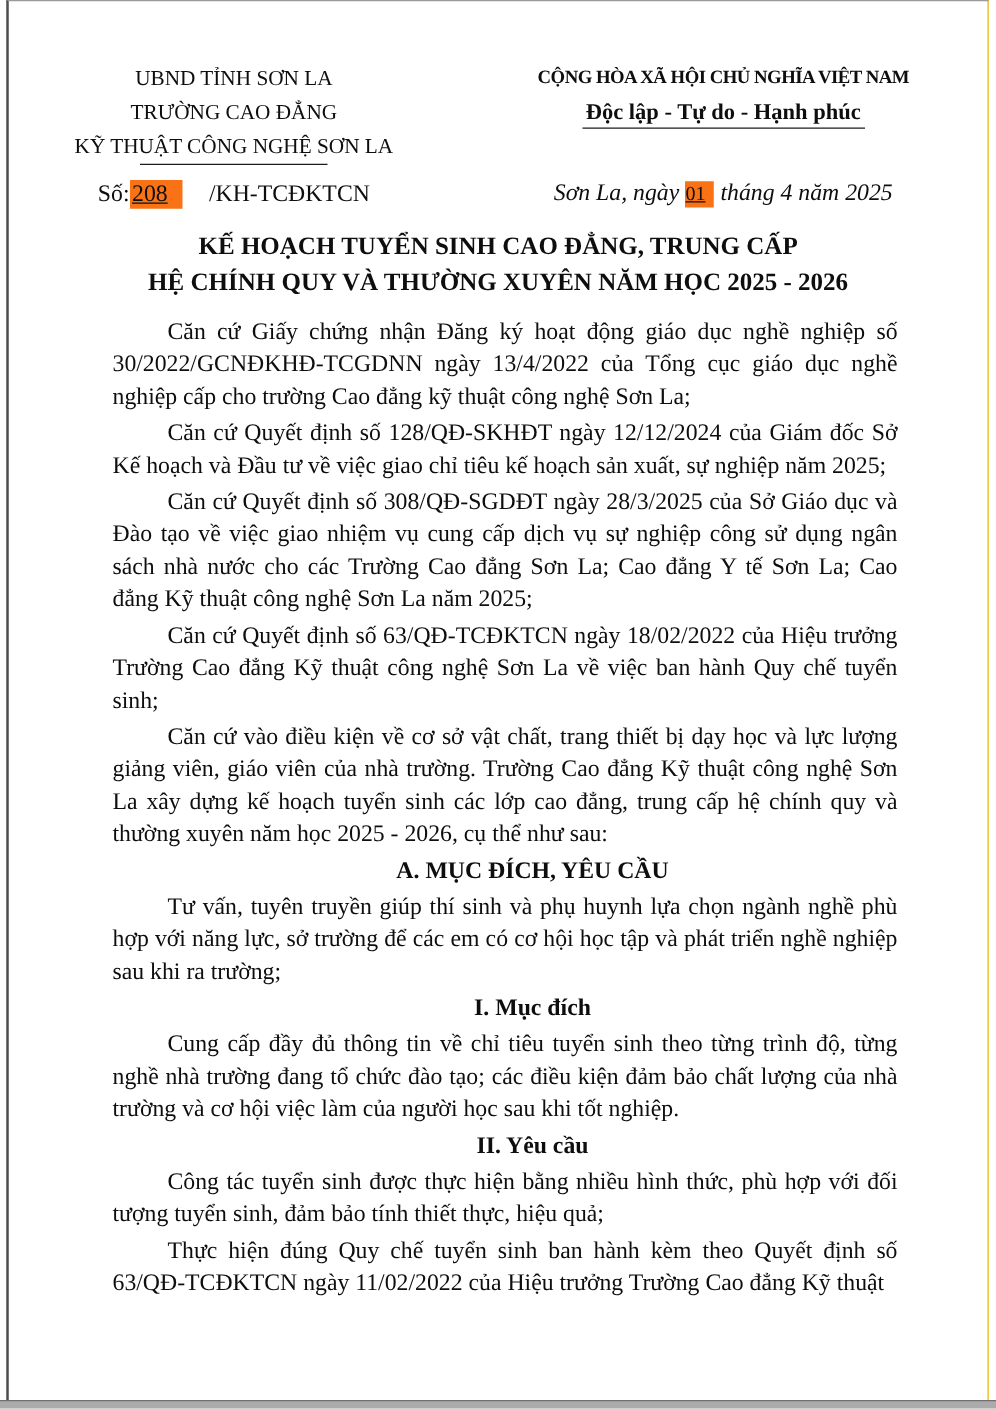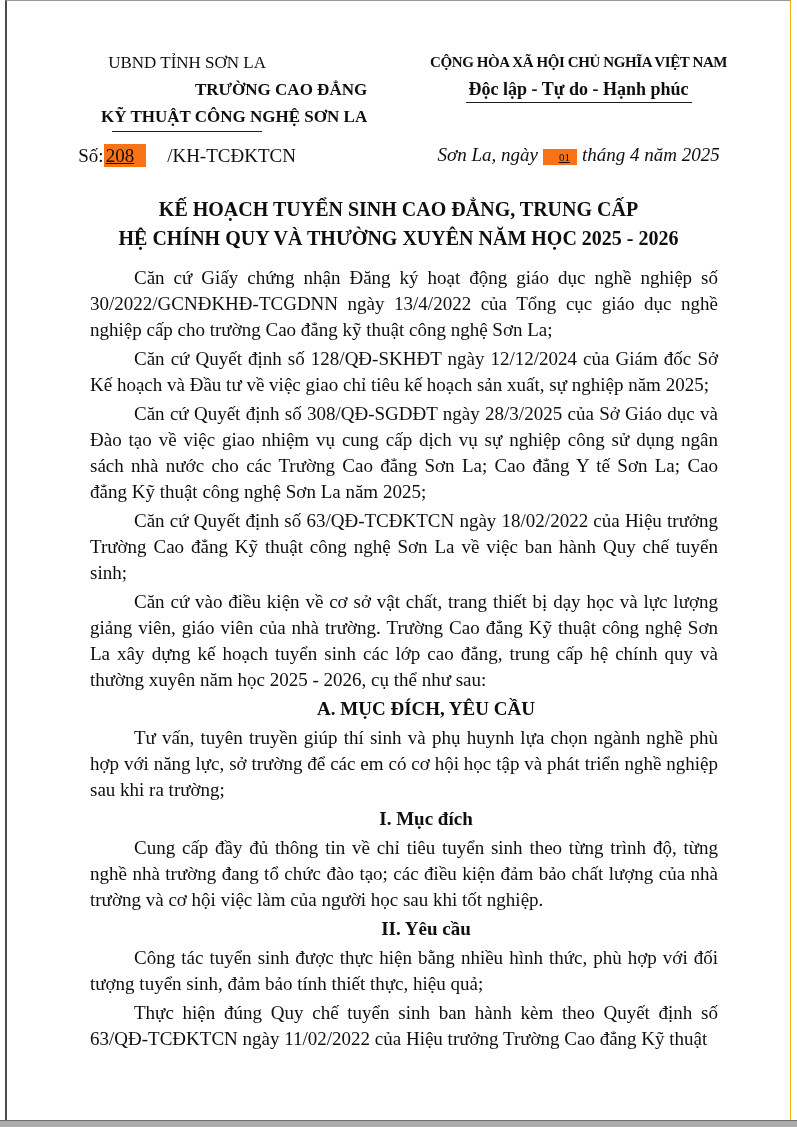--- a/index.html
+++ b/index.html
@@ -25,40 +25,40 @@
     width: 797px;
     height: 7px;
     background: #ababab;
     border-top: 1px solid #6f6f6f;
   }
   
   .hdr { display: flex; padding-top: 48px; }
   .hdr-left  { width: 46%; text-align: center; }
   .hdr-right { width: 54%; text-align: center; }
   .org1 { font-size: 17px; line-height: 27px; }
-  .org2, .org3 { font-size: 17px; font-weight: bold; line-height: 27px; text-align: right; }
+  .org2, .org3 { font-size: 17px; font-weight: normal; line-height: 27px; }
   .org-rule { width: 150px; border-bottom: 1.5px solid #1c1c1c; margin: 1px auto 0; }
   .nat1 { font-size: 15px; font-weight: bold; line-height: 27px; letter-spacing: -0.4px; }
   .motto {
     display: inline-block;
     font-size: 18px; font-weight: bold; line-height: 26px;
     border-bottom: 1.5px solid #1c1c1c; padding: 0 3px 0;
   }
   .num-line { font-size: 19px; margin-top: 13px; }
   .date-line { font-size: 19px; font-style: italic; margin-top: 41px; }
   .hl { background: #f97316; text-decoration: underline; }
   .num-value { padding: 1px 12px 1px 2px; }
   .num-symbol { margin-left: 21px; }
   .date-day {
-    font-style: normal; font-size: 11px;
-    padding: 2px 7px 2px 16px; margin: 0 5px 0 5px;
+    font-style: normal; font-size: 16px;
+    padding: 2px 7px 2px 0; margin: 0 5px 0 5px;
   }
   
   .doc-title {
-    margin-top: 28px;
+    margin-top: 16px;
     text-align: center;
     font-weight: bold;
     font-size: 20px;
     line-height: 29px;
   }
   
   .doc-body { padding: 9px 72px 0 83px; }
   .para {
     font-size: 19px;
     line-height: 26px;

